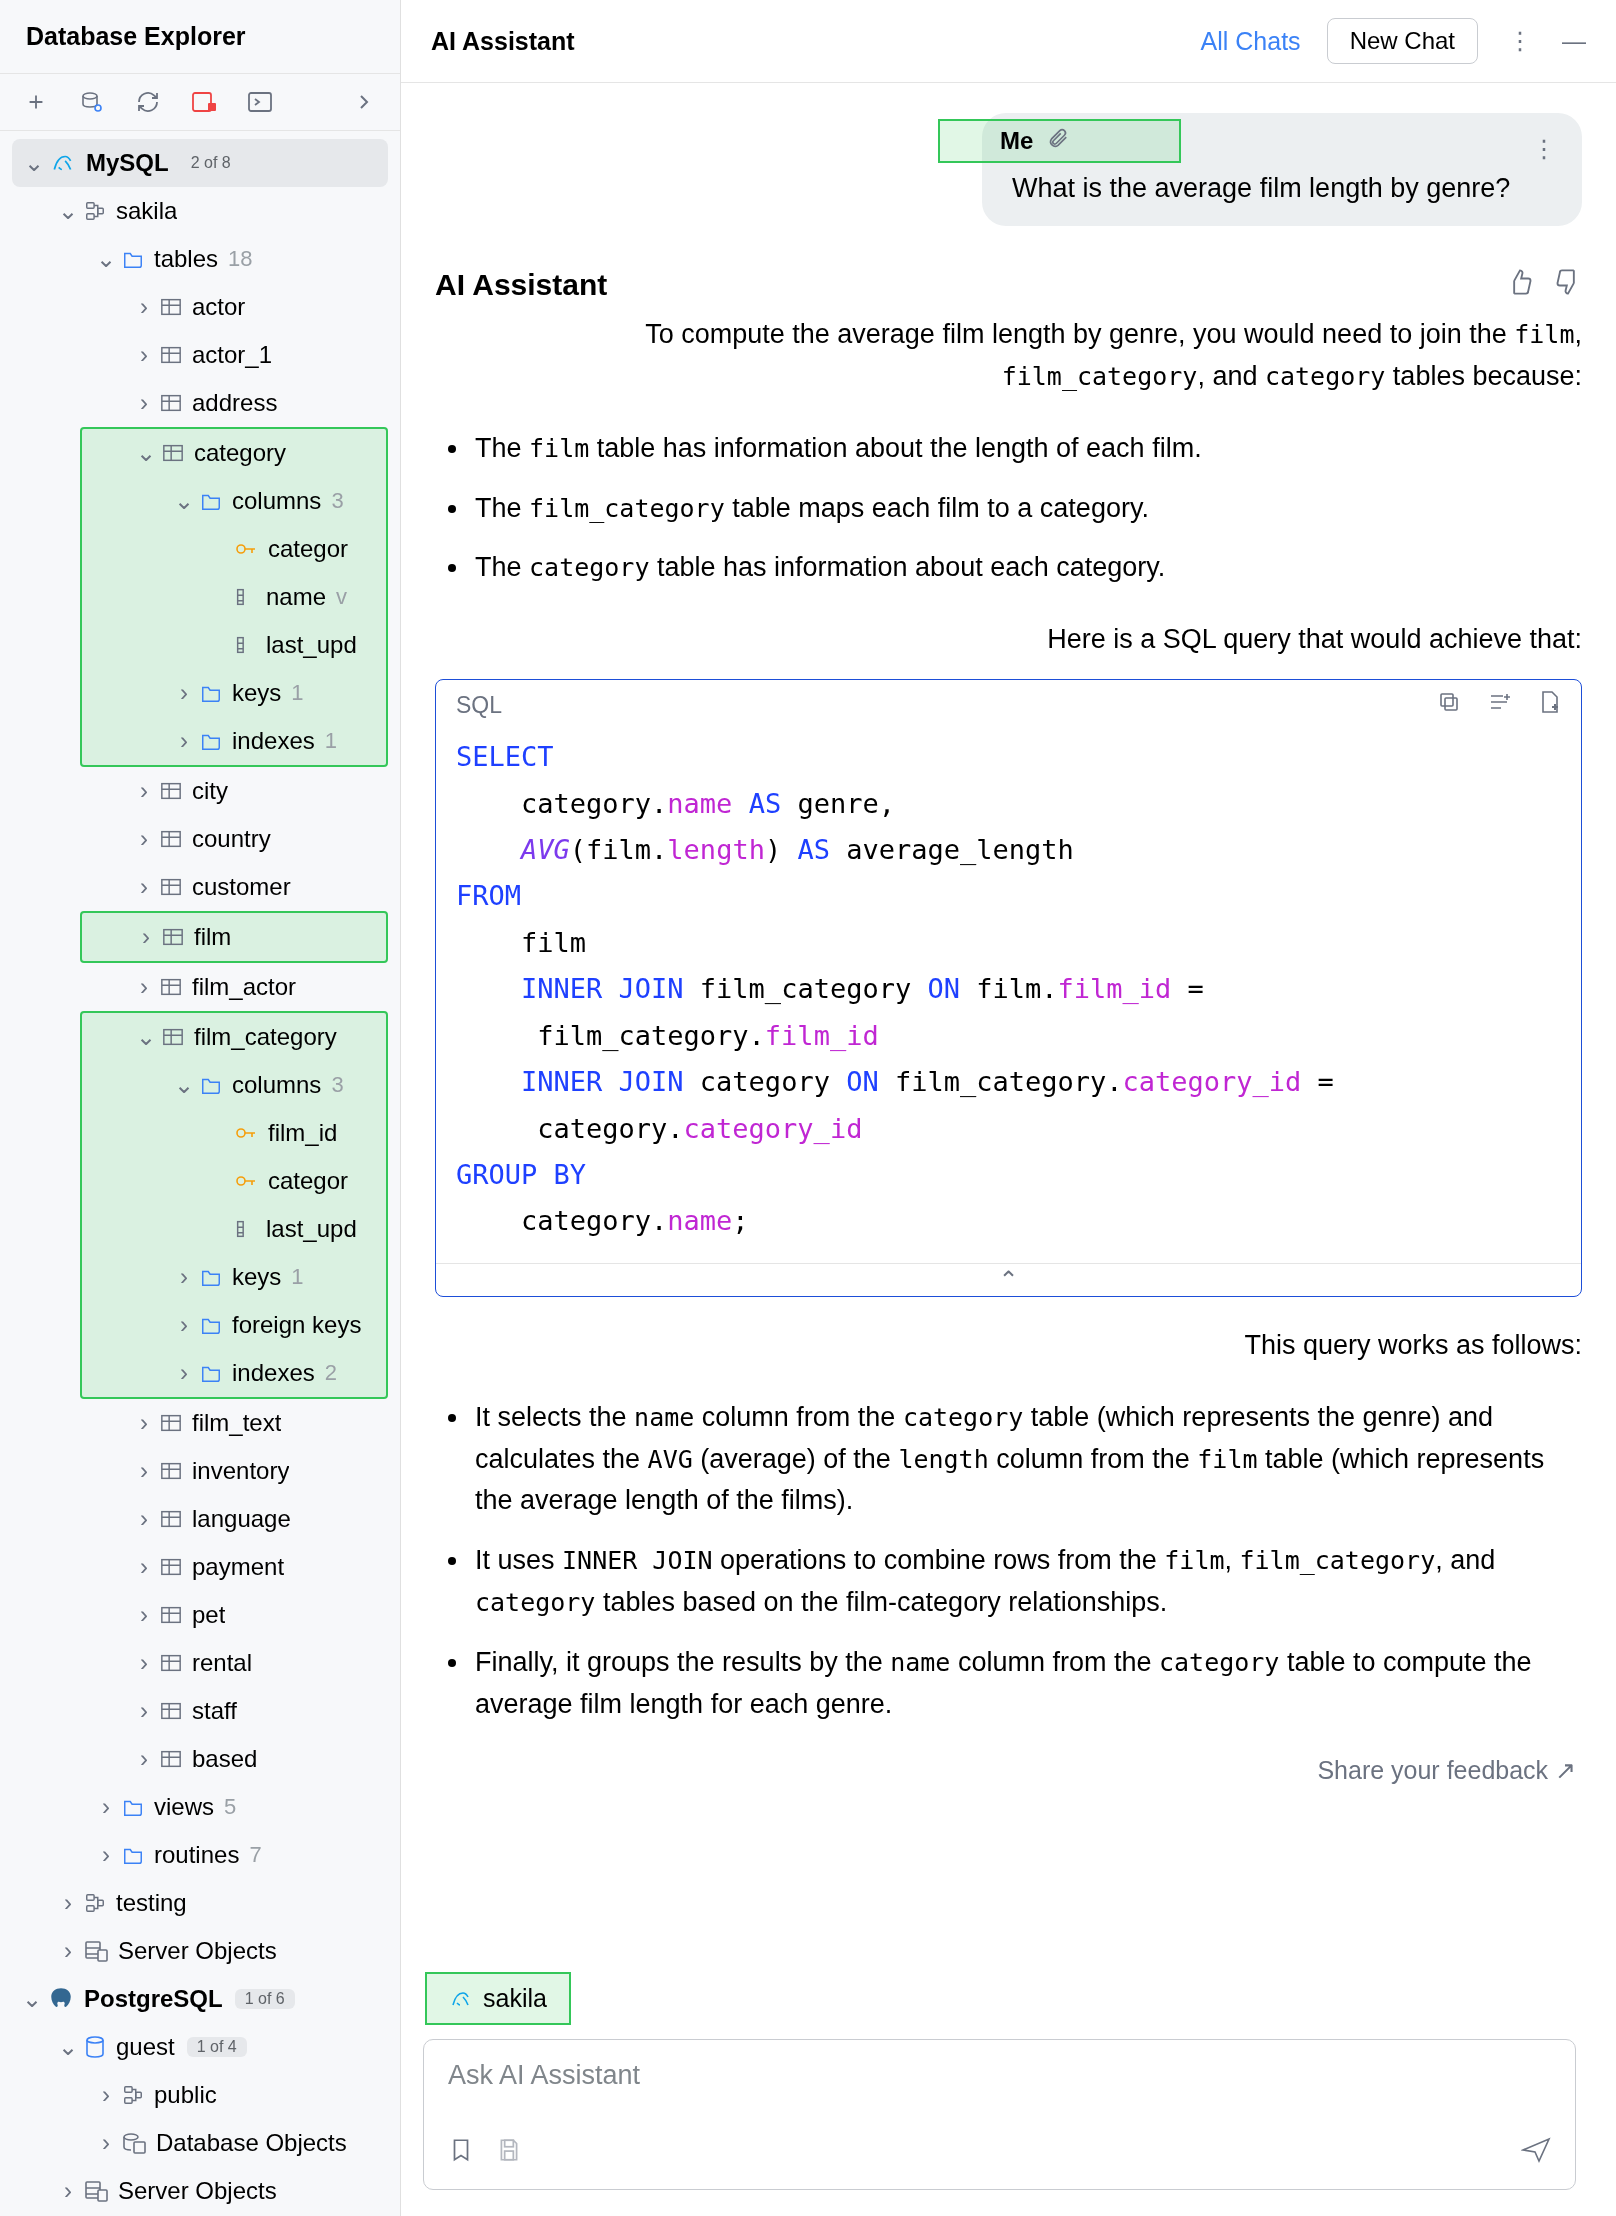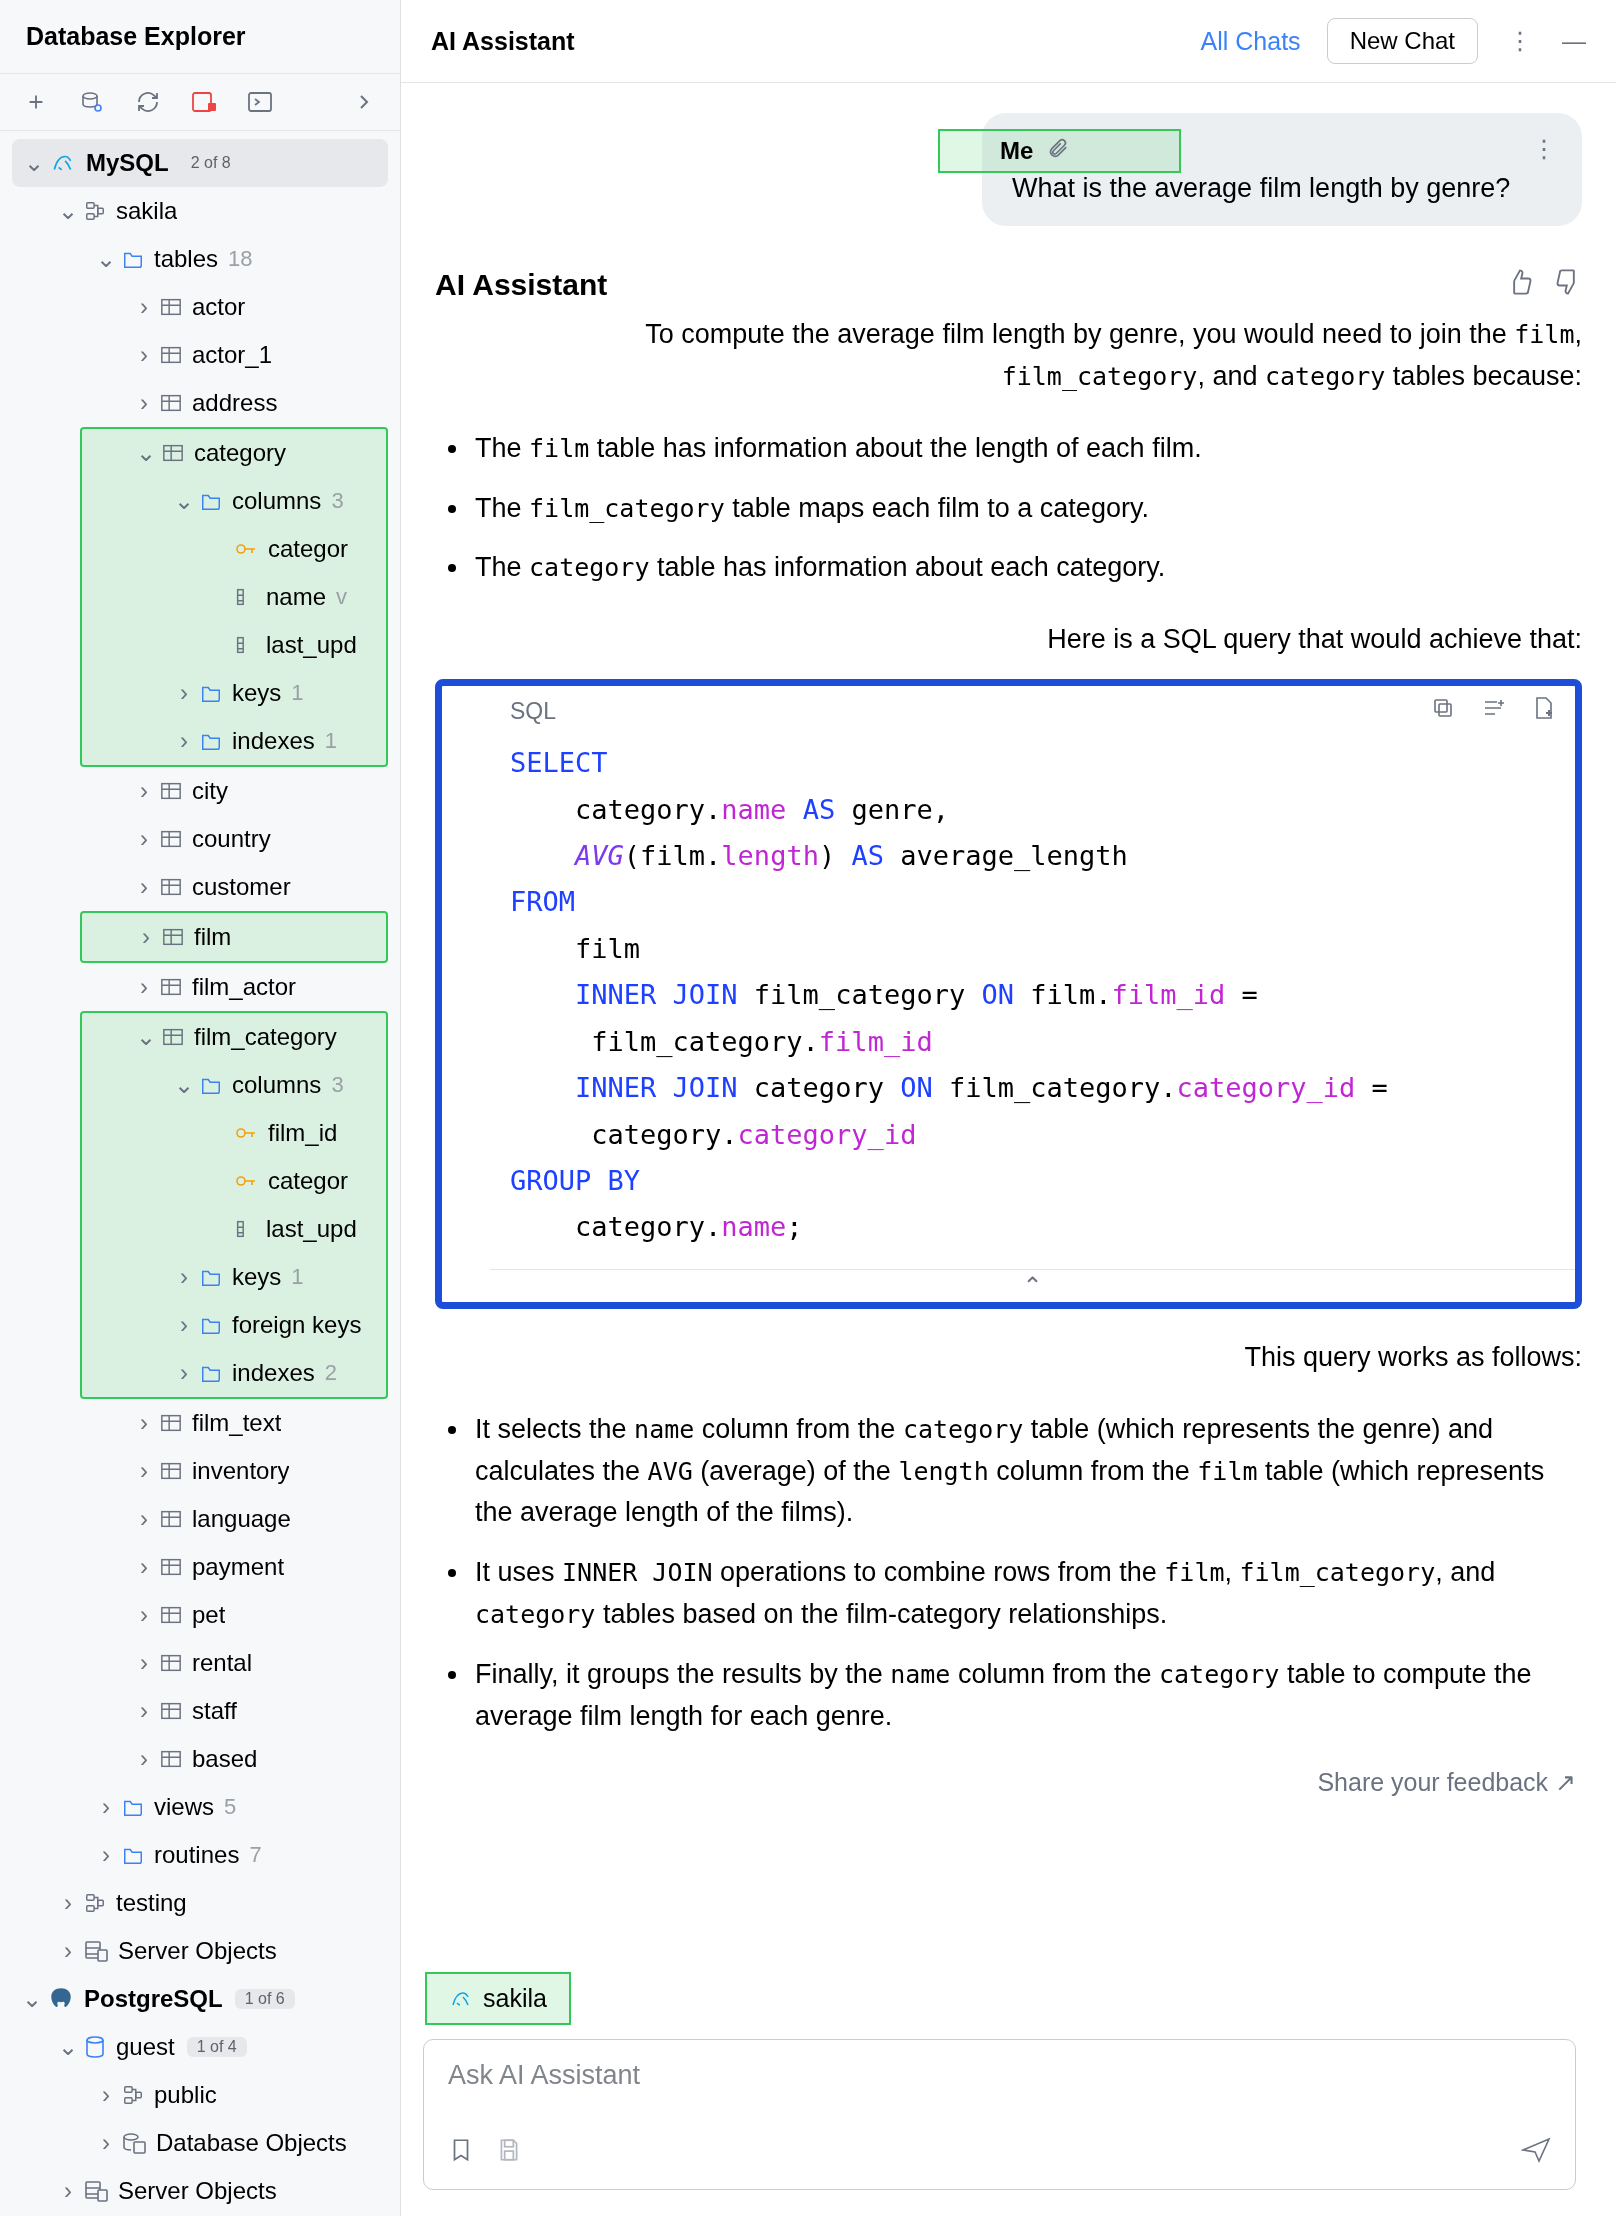--- a/index.html
+++ b/index.html
@@ -23,34 +23,34 @@
 
   .main { flex: 1; display: flex; flex-direction: column; background: #fff; }
   .chat-header { display: flex; align-items: center; padding: 18px 30px; border-bottom: 1px solid #e5e5e5; }
   .chat-title { font-weight: 700; font-size: 25px; flex:1; }
   .chat-link { color: #3b82f6; font-size: 25px; margin-right: 26px; cursor:pointer; }
   .btn-newchat { border: 1px solid #c9ccd1; border-radius: 8px; background:#fff; padding: 8px 22px; font-size: 24px; cursor:pointer; }
   .hdr-icon { width:24px; display:flex; justify-content:center; color:#6b7280; margin-left: 30px; cursor:pointer; }
 
   .chat-body { flex:1; overflow:auto; padding: 30px 34px 10px 34px; }
   .bubble-user { background:#eceff1; border-radius: 24px; padding: 22px 30px; margin-left: auto; width: 600px; position:relative; }
-  .bubble-user .me-tag { position:absolute; top:16px; left:-44px; border:2px solid #34c759; background:rgba(52,199,89,0.15); padding:6px 110px 6px 60px; font-weight:700; display:flex; align-items:center; gap:14px; }
+  .bubble-user .me-tag { position:absolute; top:6px; left:-44px; border:2px solid #34c759; background:rgba(52,199,89,0.15); padding:6px 110px 6px 60px; font-weight:700; display:flex; align-items:center; gap:14px; }
   .bubble-user .menu-dots { position:absolute; top:22px; right:26px; color:#6b7280; cursor:pointer; }
   .bubble-user .msg { margin-top: 8px; font-size: 27px; }
 
   .assist-block { margin-top: 42px; }
   .assist-head { display:flex; align-items:center; }
   .assist-head .name { font-weight:700; font-size:30px; flex:1; }
   .assist-head .fb-ic { color:#6b7280; margin-left:20px; cursor:pointer; }
   .assist-body p { font-size: 27px; line-height: 1.55; margin-top: 12px; text-align: right; }
   ul.bul { list-style: disc; margin: 30px 0 30px 36px; }
   ul.bul li { font-size: 27px; line-height: 1.55; margin-bottom: 18px; padding-left: 4px; }
   code { font-family: "SF Mono", ui-monospace, Menlo, monospace; font-size: 25px; }
 
-  .codeblock { border:7px solid #1d4ed8; border-radius:8px; margin-top: 18px; padding-left: 48px; }
+  .codeblock { border:1px solid #1d4ed8; border-radius:8px; margin-top: 18px; }
   .codeblock .cb-head { display:flex; align-items:center; padding:10px 20px; color:#6b7280; font-size:23px; }
   .codeblock .cb-head .spacer { flex:1; }
   .codeblock .cb-head .cb-ic { margin-left:26px; cursor:pointer; }
   .codeblock pre { padding: 4px 20px 18px 20px; font-family: "SF Mono", ui-monospace, Menlo, monospace; font-size:27px; line-height:1.72; white-space:pre; overflow:auto; }
   .kw { color:#1e40ff; } .fn { color:#7c3aed; font-style:italic; } .prop { color:#c026d3; }
   .codeblock .expand { text-align:center; color:#6b7280; border-top:1px solid #e5e5e5; padding:2px 0; cursor:pointer; }
 
   .feedback-link { text-align:right; color:#6b7280; font-size:25px; margin: 26px 6px 10px 0; cursor:pointer; }
 
   .context-chip { display:inline-flex; align-items:center; gap:10px; border:2px solid #34c759; background:rgba(52,199,89,0.15); padding:10px 22px; margin: 8px 0 0 2px; font-size:25px; }

